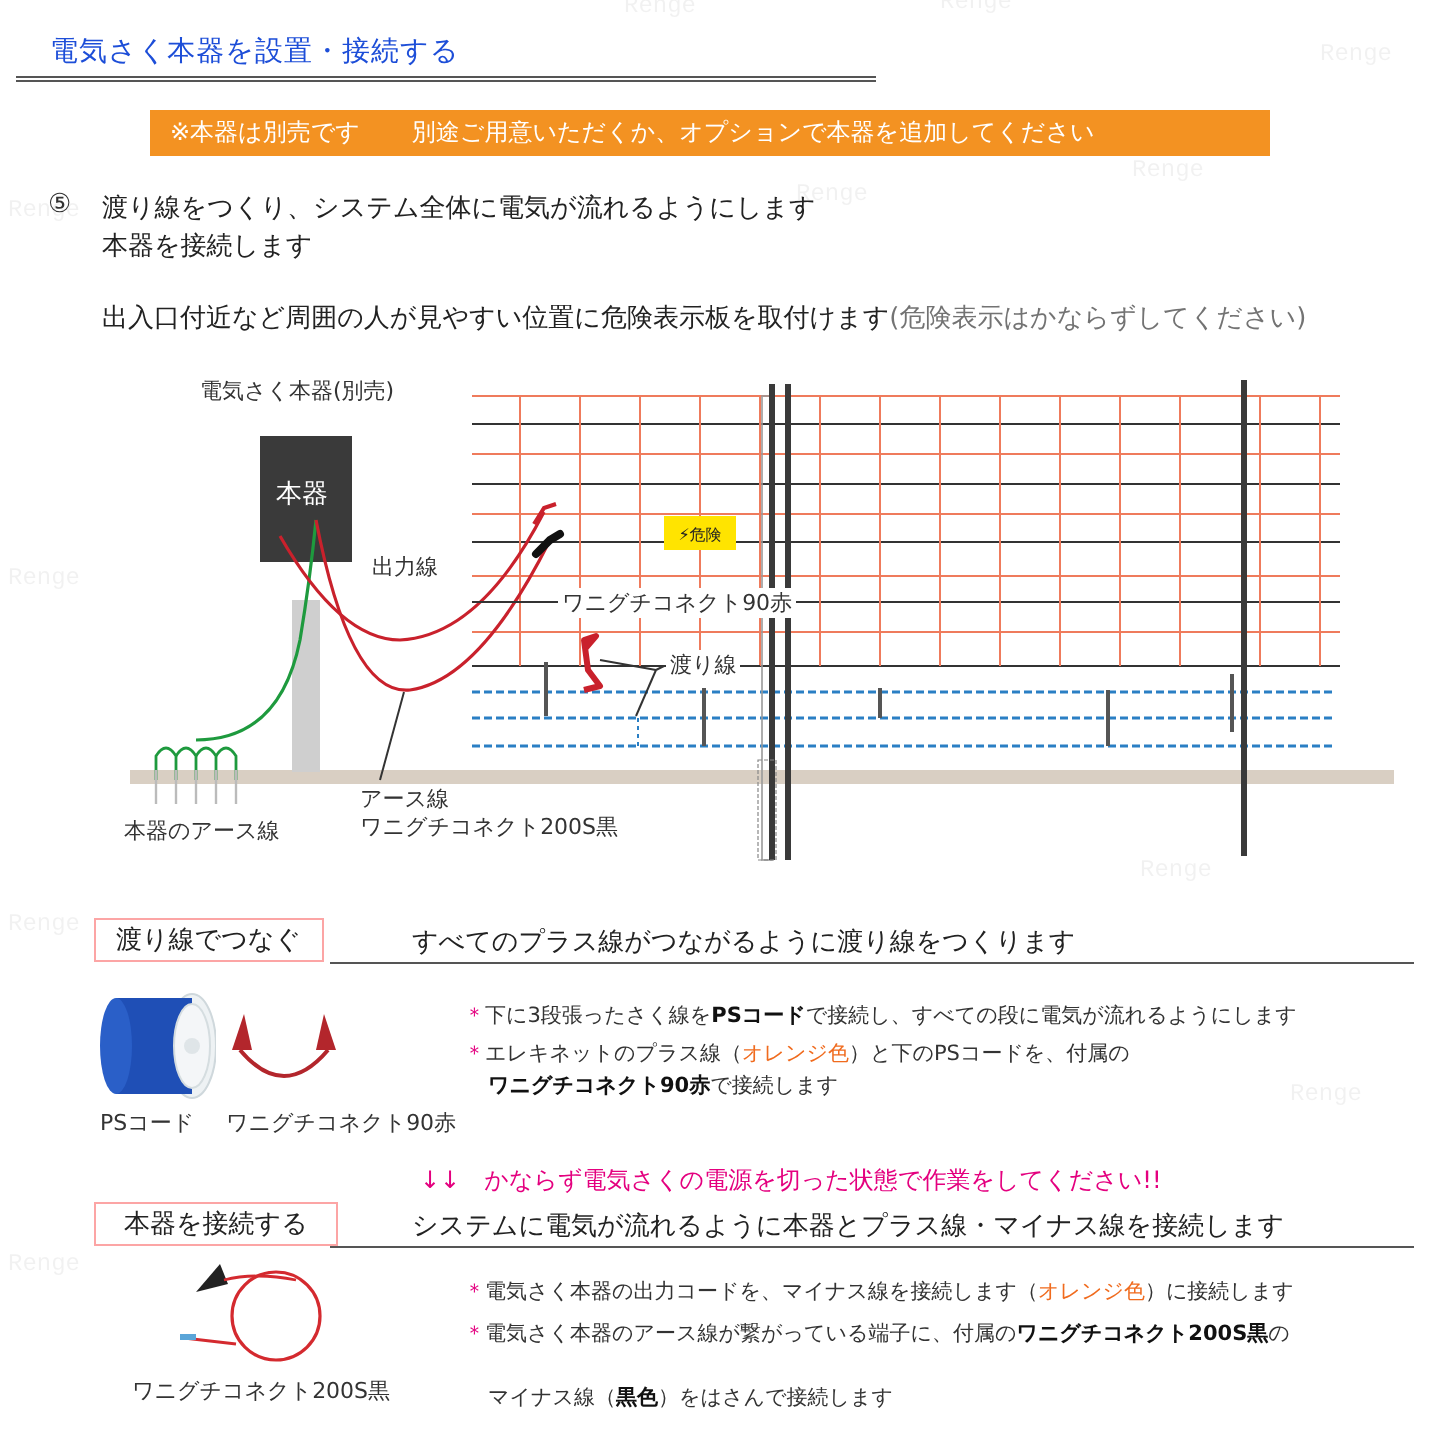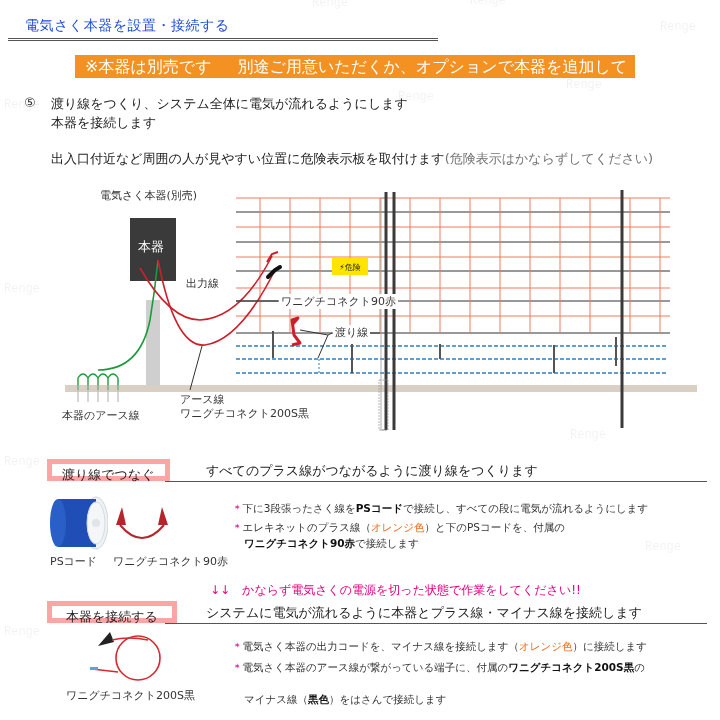--- a/index.html
+++ b/index.html
@@ -6,36 +6,36 @@
   html, body { width: 720px; height: 720px; background: #ffffff; overflow: hidden; }
   body { position: relative; font-family: "DejaVu Sans", "Liberation Sans", sans-serif; color: #333; }
 
   .abs { position: absolute; }
 
   
   .page-title { left: 25px; top: 17px; font-size: 14px; color: #1d4ed8; letter-spacing: 0.5px; }
   .title-rule { left: 8px; top: 38px; width: 430px; height: 3px; border-top: 1px solid #555; border-bottom: 1px solid #555; }
 
   
-  .banner { left: 75px; top: 55px; width: 560px; height: 23px; background: #f39222; color: #fff; font-size: 16px; line-height: 23px; padding-left: 10px; }
+  .banner { left: 75px; top: 55px; width: 560px; height: 23px; background: #f39222; color: #fff; font-size: 12px; line-height: 23px; padding-left: 10px; }
   .banner .gap { display: inline-block; width: 26px; }
 
   
   .step-num { left: 24px; top: 95px; font-size: 13px; color: #333; }
   .step-line { font-size: 13px; color: #222; }
   .red-note { color: #737373; }
 
   
   .diagram { left: 60px; top: 180px; width: 660px; height: 260px; }
   .diagram svg { position: absolute; left: 0; top: 0; }
   .dlabel { position: absolute; font-size: 11px; color: #333; white-space: nowrap; background: transparent; }
   .dlabel.bg { background: #fff; padding: 0 2px; }
 
   
-  .sec-box { border: 5px solid #fca5a5; font-size: 13px; color: #222; padding: 0 10px; height: 22px; line-height: 21px; background: #fff; }
+  .sec-box { border: 1px solid #fca5a5; font-size: 13px; color: #222; padding: 0 10px; height: 22px; line-height: 21px; background: #fff; }
   .sec-desc { font-size: 13px; color: #222; }
   .sec-rule { height: 1px; background: #555; }
 
   .note { font-size: 10.5px; color: #333; line-height: 16px; white-space: nowrap; }
   .star { color: #e4007f; }
   .orange { color: #f06b1e; }
   .bold { font-weight: bold; color: #111; }
   .caption { font-size: 11px; color: #333; white-space: nowrap; }
 
   .warn { left: 210px; top: 582px; font-size: 12px; color: #e4007f; }

